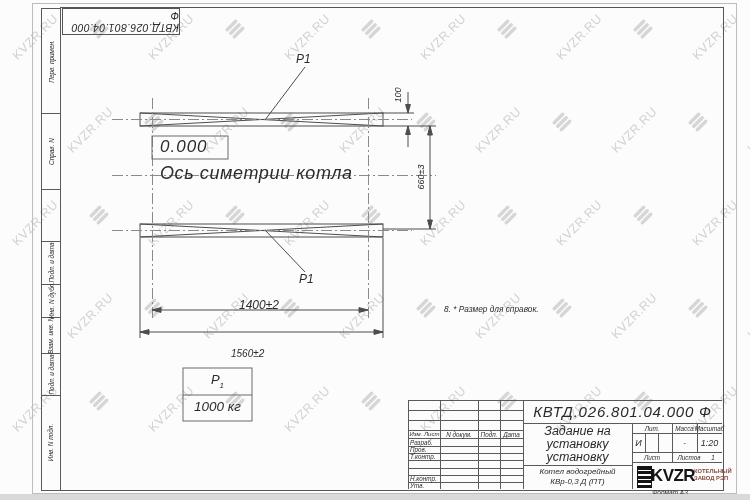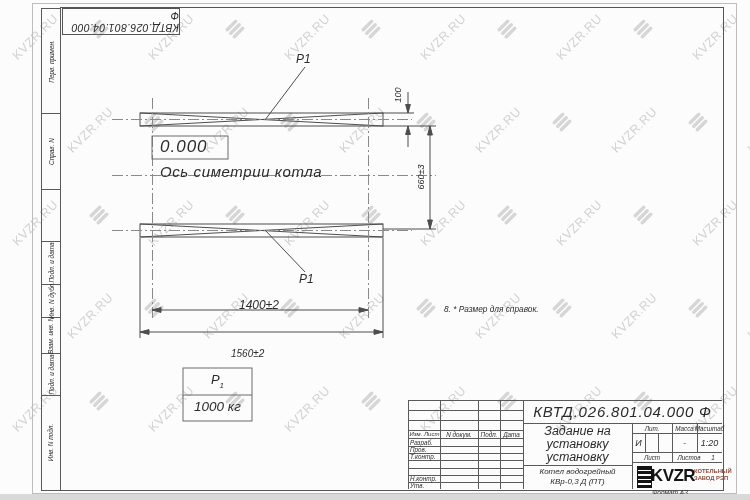--- a/index.html
+++ b/index.html
@@ -335,21 +335,21 @@
     </g>
 
     <g stroke="#6a6a6a" stroke-width="1" fill="none">
       <rect x="152" y="136" width="76" height="23"></rect>
       <rect x="183" y="368" width="69" height="53"></rect>
       <line x1="183" y1="395" x2="252" y2="395"></line>
     </g>
   </svg>
 
   <div class="label cad" style="left:160px;top:137px;font-size:17px;letter-spacing:1px;">0.000</div>
-  <div class="label cad" style="left:160px;top:163px;font-size:15px;letter-spacing:.6px;">Ось  симетрии  котла</div>
+  <div class="label cad" style="left:160px;top:163px;font-size:18px;letter-spacing:.6px;">Ось  симетрии  котла</div>
   <div class="label cad" style="left:296px;top:52px;font-size:12px;">Р1</div>
   <div class="label cad" style="left:299px;top:272px;font-size:12px;">Р1</div>
   <div class="label cad" style="left:390px;top:90px;font-size:9px;transform:rotate(-90deg);transform-origin:center;">100</div>
   <div class="label cad" style="left:409px;top:172px;font-size:9px;transform:rotate(-90deg);transform-origin:center;">660±3</div>
   <div class="label cad" style="left:239px;top:298px;font-size:12px;">1400±2</div>
   <div class="label cad" style="left:231px;top:320px;font-size:10px;margin-top:28px;">1560±2</div>
 
   <div class="label cad" style="left:183px;top:372px;width:69px;text-align:center;font-size:13px;">
     <span>Р</span><sub style="font-size:8px;">1</sub>
   </div>

